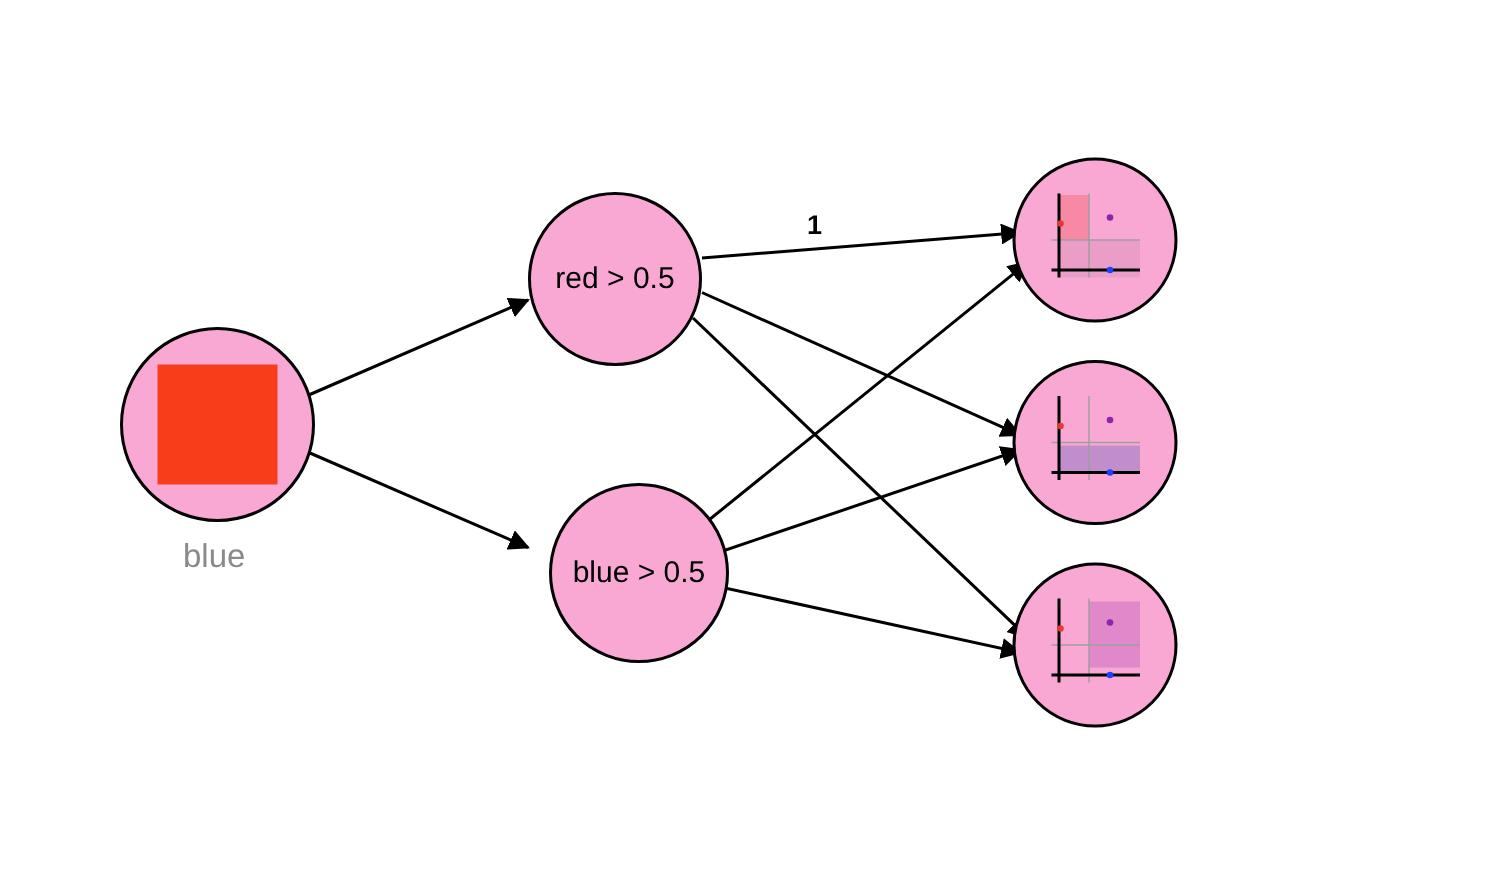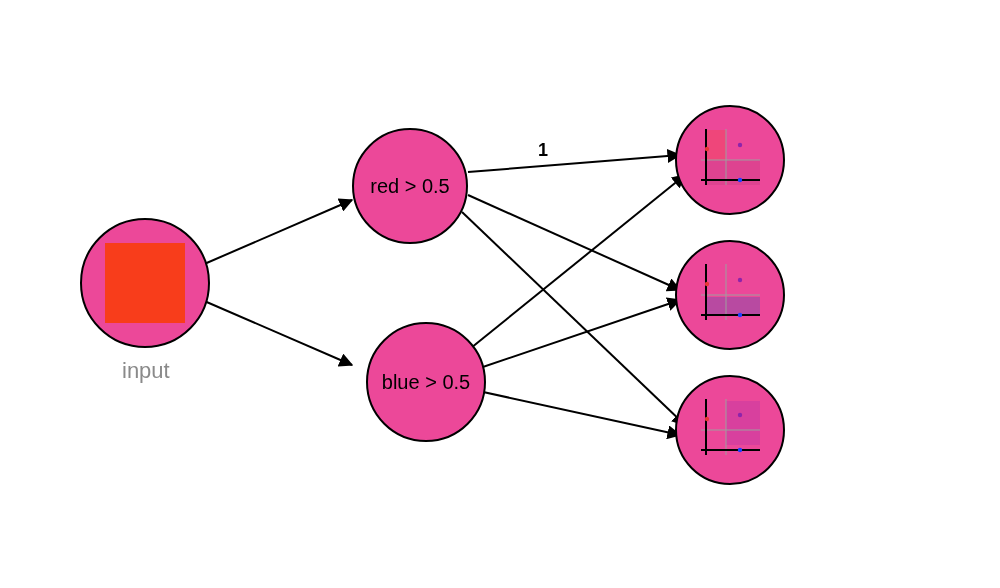--- a/index.html
+++ b/index.html
@@ -8,21 +8,21 @@
     width: 1000px;
     height: 588px;
     background: #fff;
     font-family: "Helvetica Neue", Arial, sans-serif;
     position: relative;
   }
   .node {
     position: absolute;
     border: 2px solid #000;
     border-radius: 50%;
-    background: #ec4899;
+    background: #f9a8d4;
     box-sizing: border-box;
     display: flex;
     align-items: center;
     justify-content: center;
     text-align: center;
   }
   .input-square {
     width: 80px;
     height: 80px;
     background: #f83d1b;
@@ -69,21 +69,21 @@
   <line x1="462" y1="212" x2="685" y2="425" stroke="#000" stroke-width="2" marker-end="url(#arrow)"></line>
 
   <line x1="466" y1="352" x2="685" y2="175" stroke="#000" stroke-width="2" marker-end="url(#arrow)"></line>
   <line x1="474" y1="370" x2="680" y2="300" stroke="#000" stroke-width="2" marker-end="url(#arrow)"></line>
   <line x1="474" y1="390" x2="680" y2="435" stroke="#000" stroke-width="2" marker-end="url(#arrow)"></line>
 </svg>
 
 <div class="node" style="left:80px; top:218px; width:130px; height:130px;">
   <div class="input-square"></div>
 </div>
-<div class="caption" style="left:122px; top:358px;">input</div>
+<div class="caption" style="left:122px; top:358px;">blue</div>
 
 <div class="node" style="left:352px; top:128px; width:116px; height:116px; font-size:20px;">
   <span>red &gt; 0.5</span>
 </div>
 <div class="node" style="left:366px; top:322px; width:120px; height:120px; font-size:20px;">
   <span>blue &gt; 0.5</span>
 </div>
 
 <div class="edge-label" style="left:538px; top:140px;">1</div>
 

